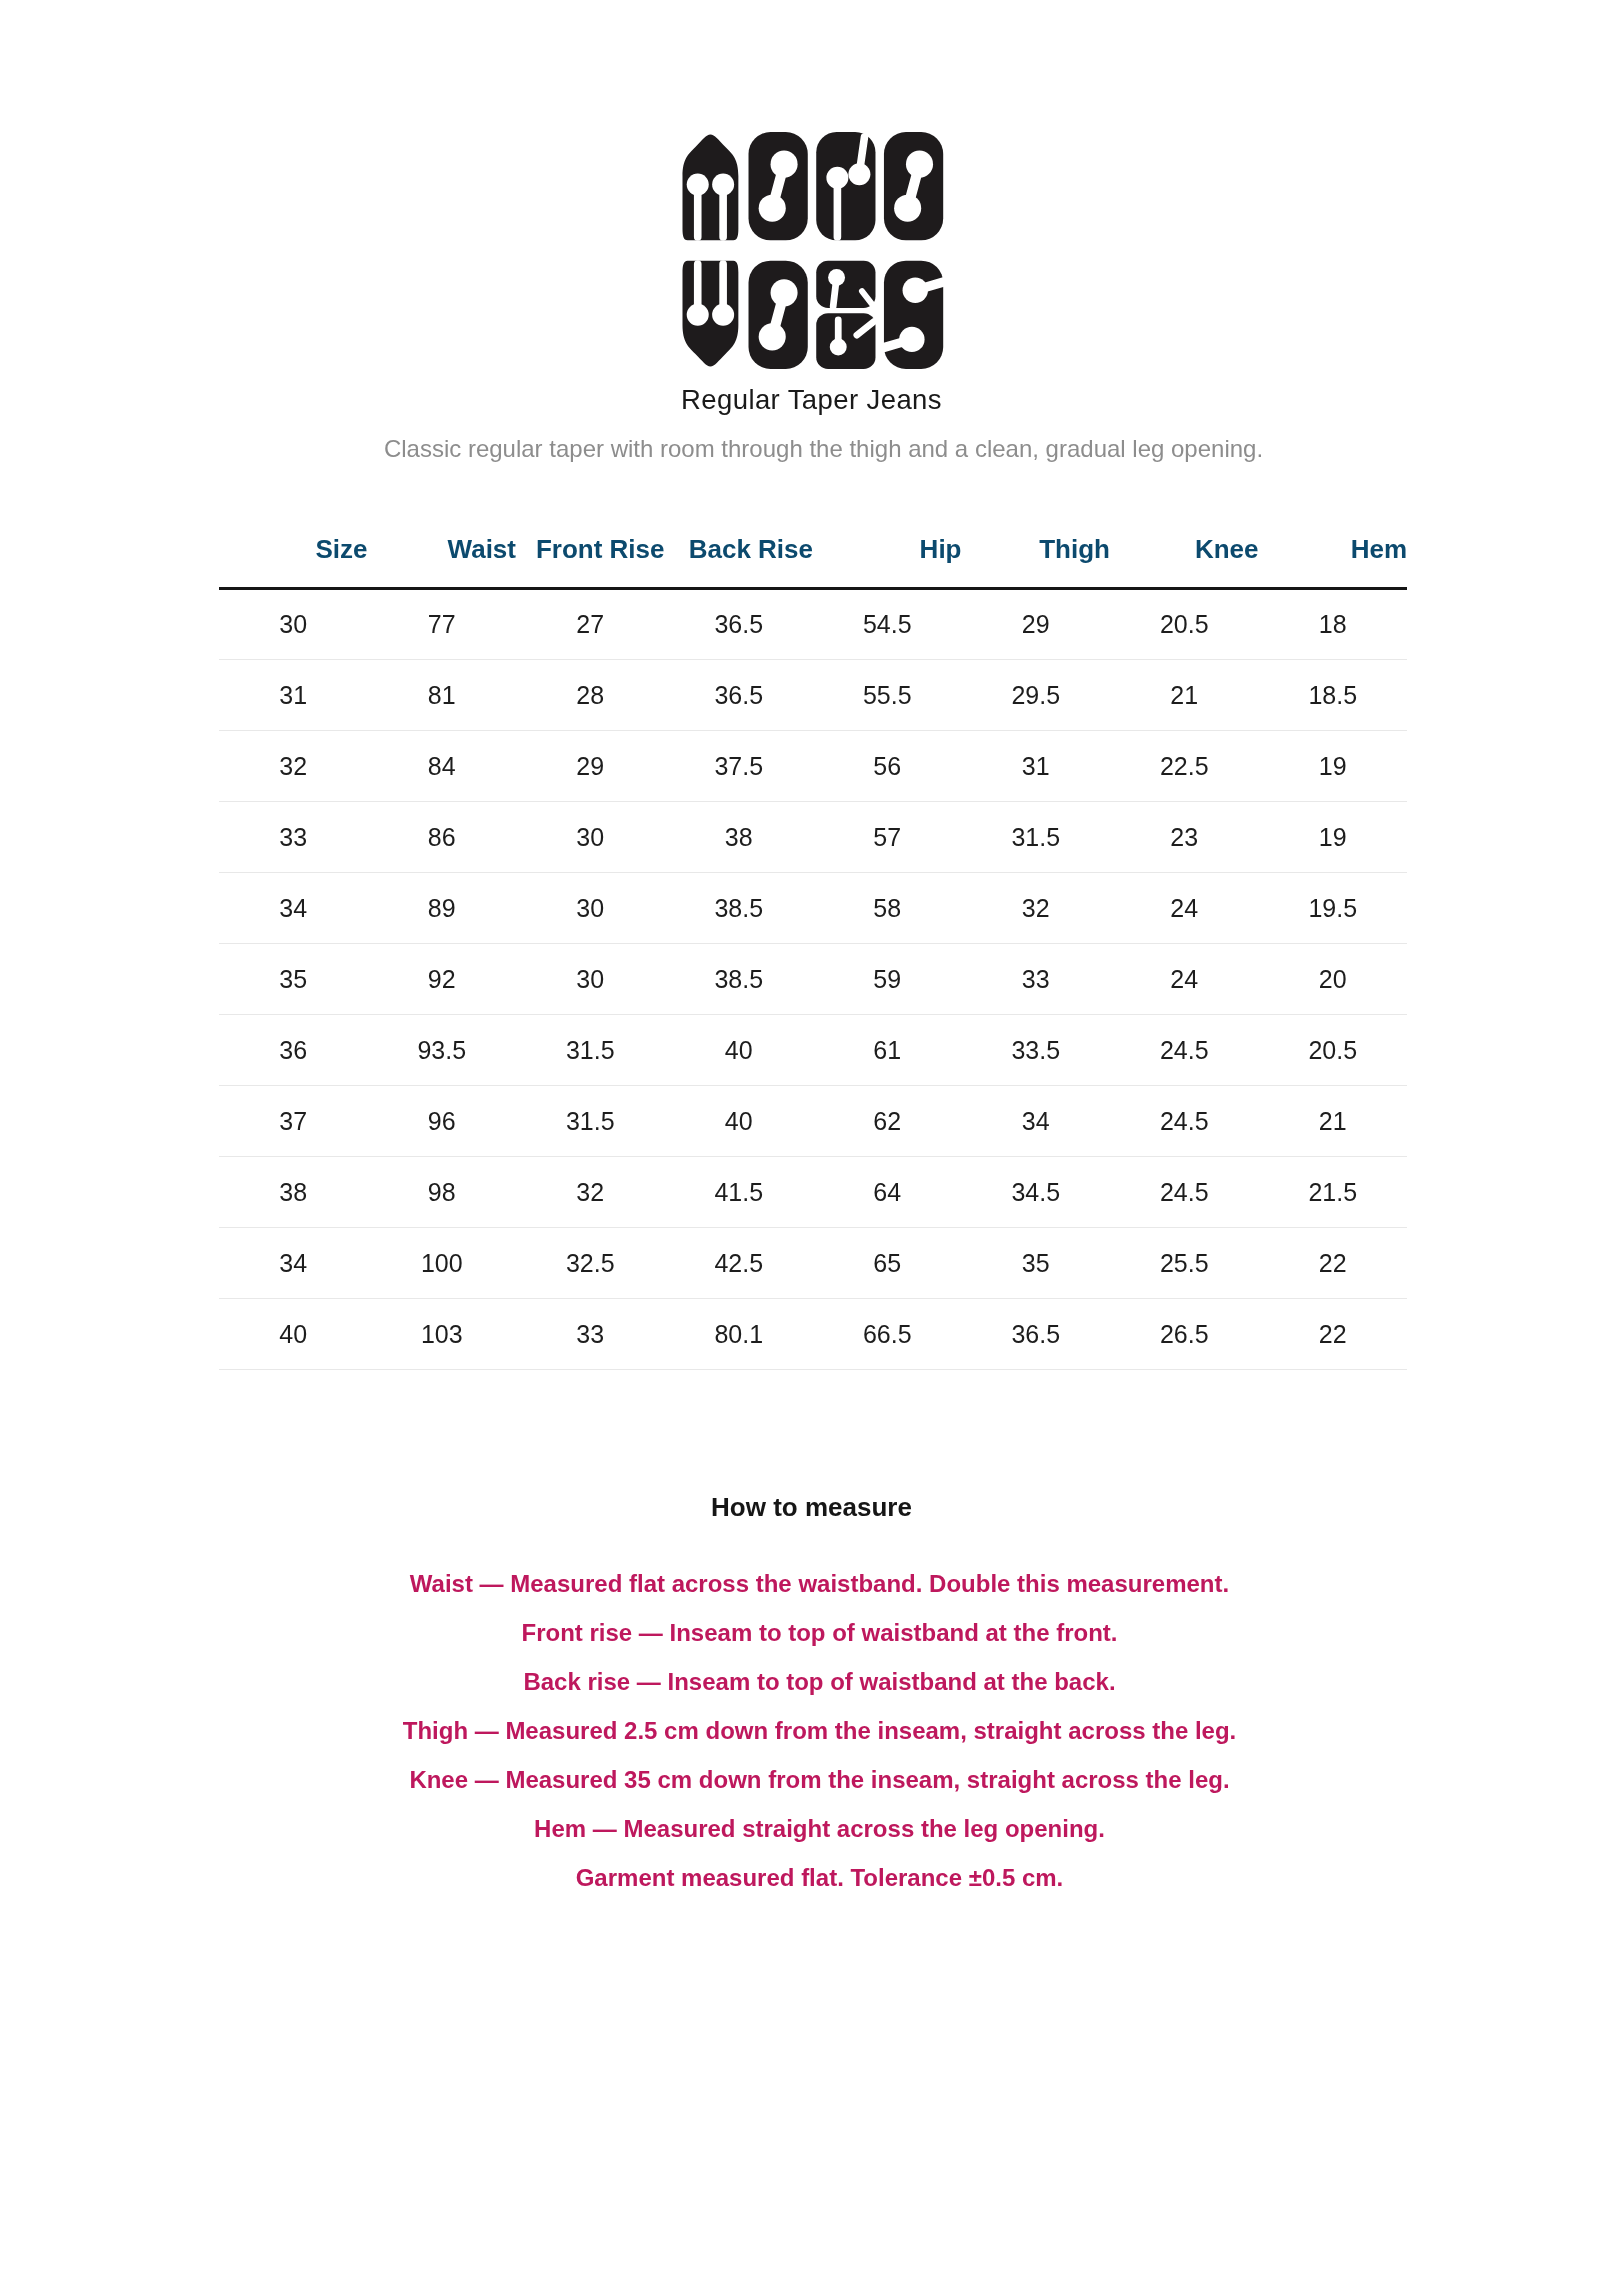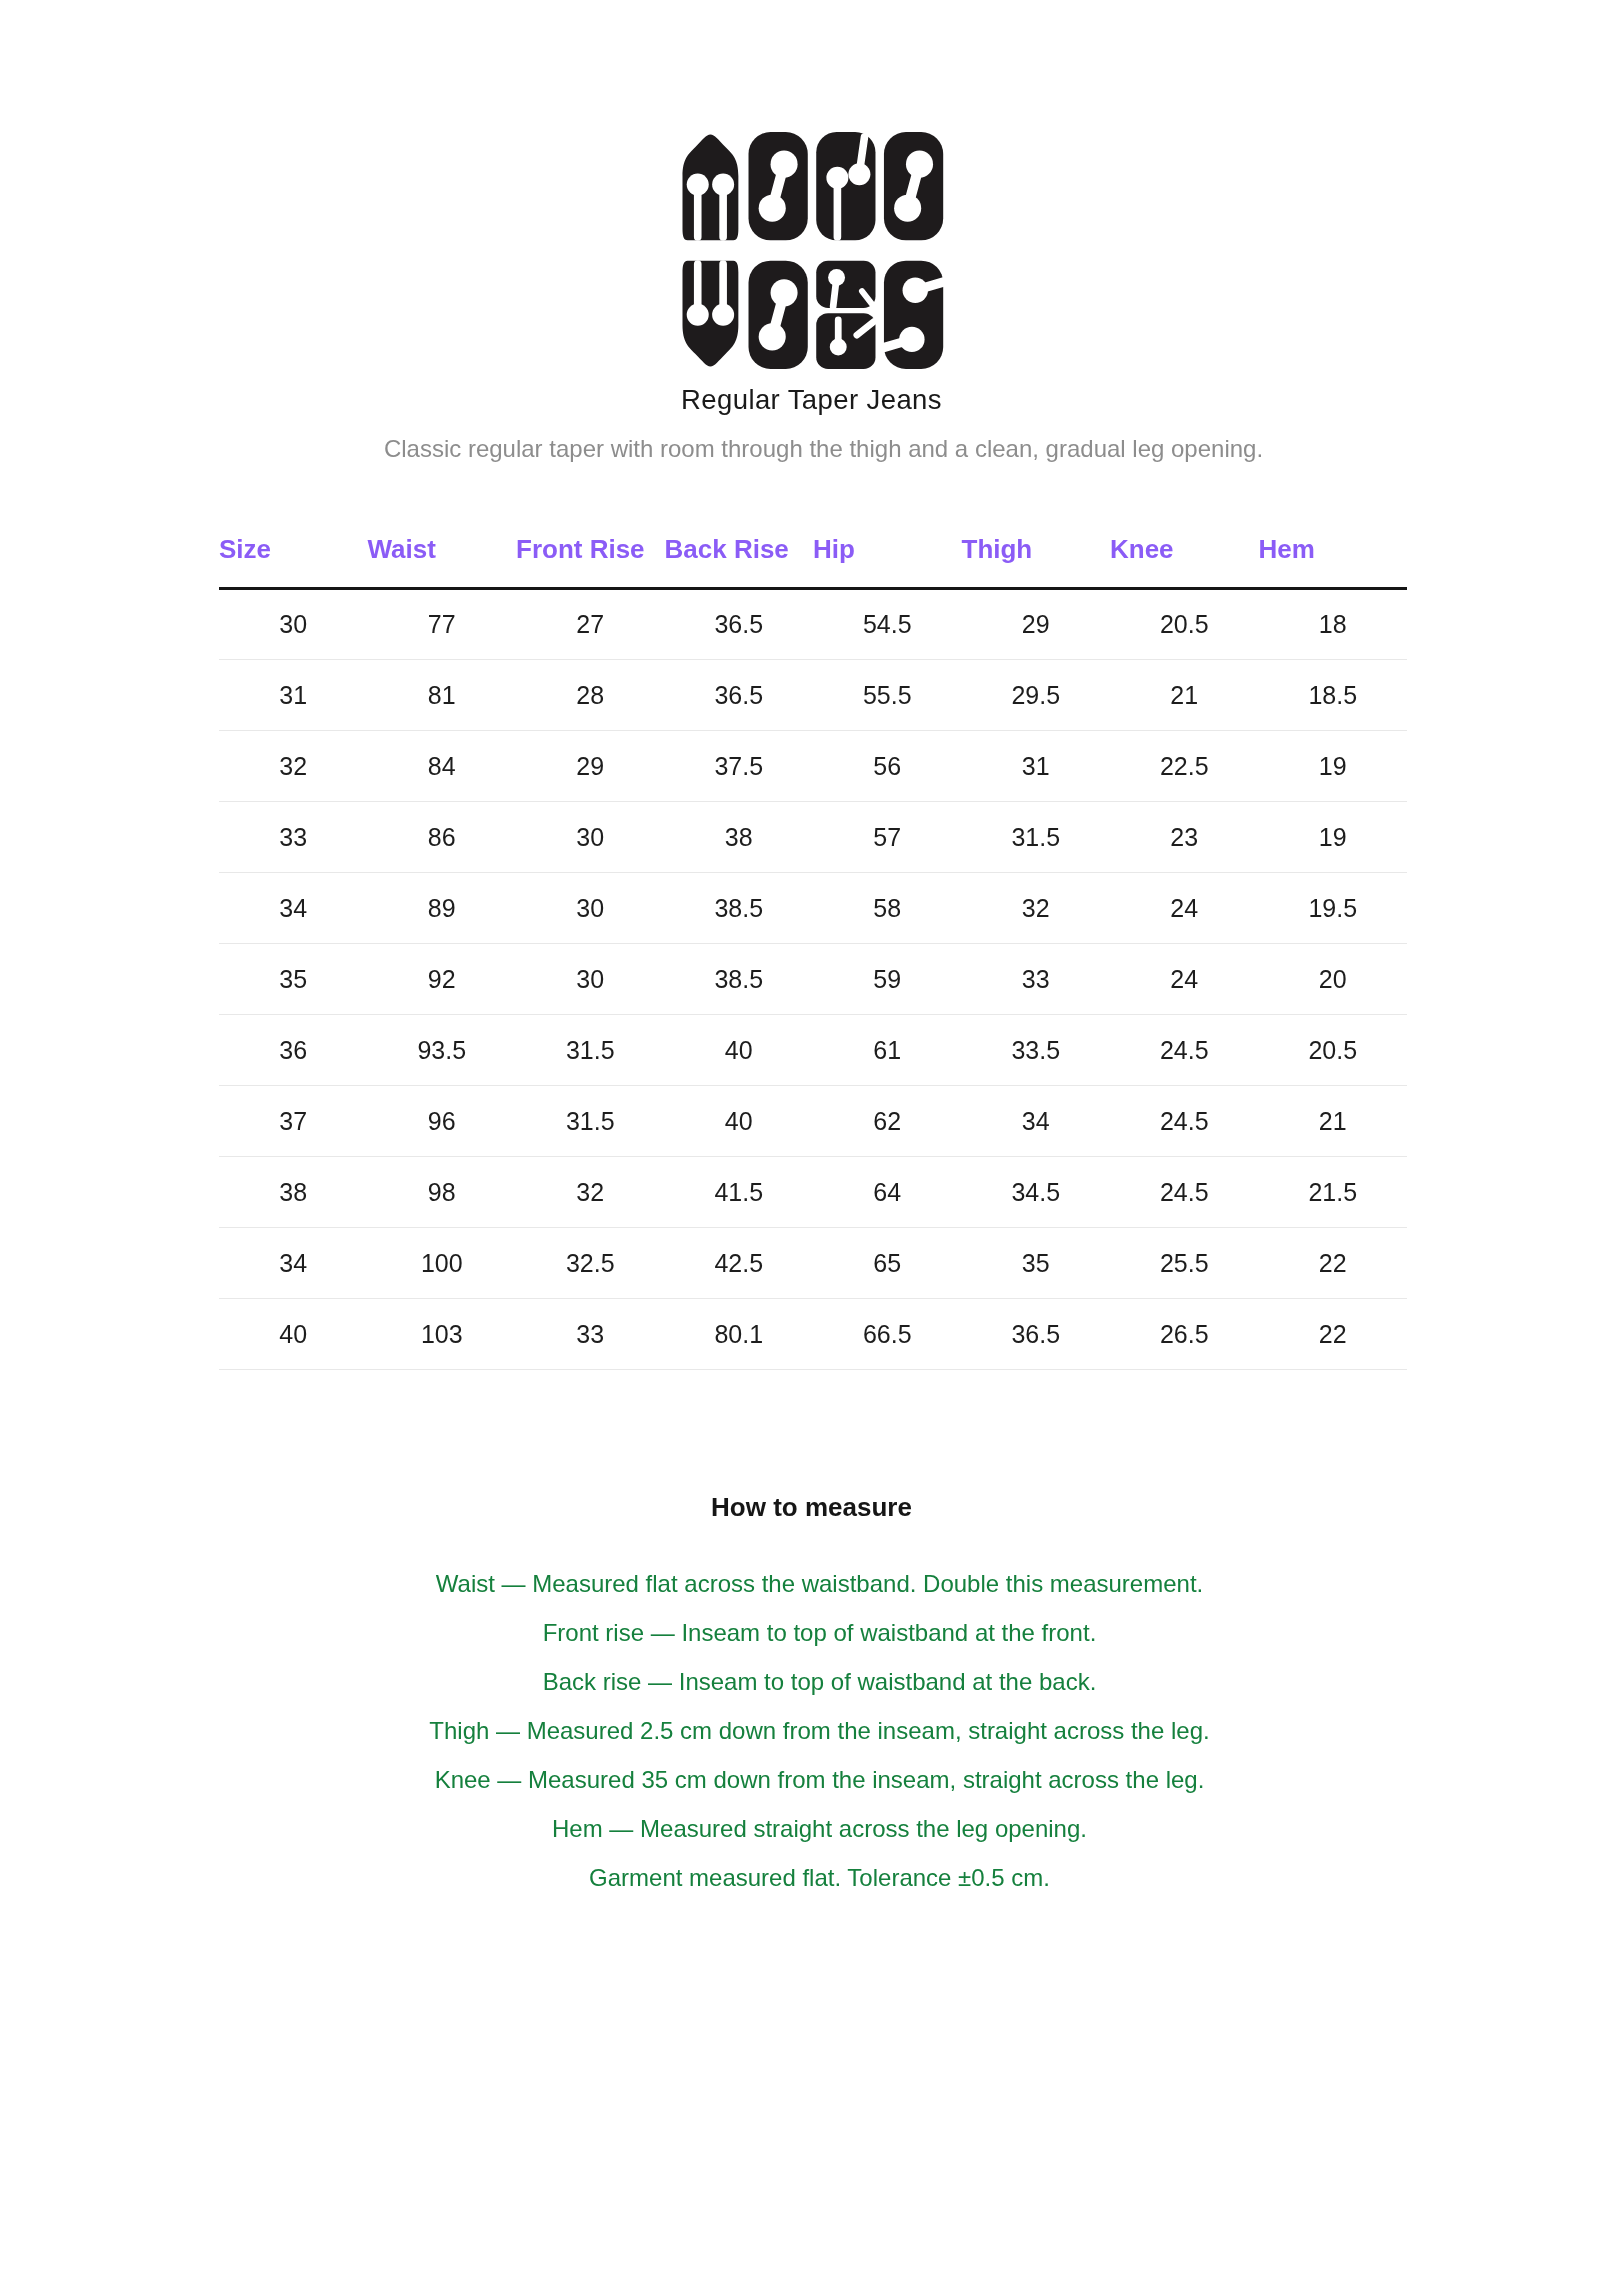--- a/index.html
+++ b/index.html
@@ -53,22 +53,22 @@
     width: 1188px;
   }
   table {
     width: 100%;
     border-collapse: collapse;
     table-layout: fixed;
   }
   thead th {
     font-size: 26px;
     font-weight: 700;
-    color: #8b5cf6;
-    text-align: left;
+    color: #0c4a6e;
+    text-align: right;
     padding: 0 0 22px 0;
     border-bottom: 3.3px solid #151515;
   }
   tbody td {
     height: 71px;
     font-size: 25px;
     font-weight: 400;
     color: #1d1d1d;
     text-align: center;
     vertical-align: middle;
@@ -83,22 +83,22 @@
     margin-top: 34px;
   }
   .howto h2 {
     font-size: 26px;
     font-weight: 700;
     color: #161616;
     margin-bottom: 36px;
   }
   .howto .measure-line {
     font-size: 24px;
-    font-weight: 400;
-    color: #15803d;
+    font-weight: 700;
+    color: #be185d;
     line-height: 49px;
     padding-left: 16px;
   }
 </style>
 </head>
 <body>
 
 <div class="page">
 
   <div class="logo-wrap">

